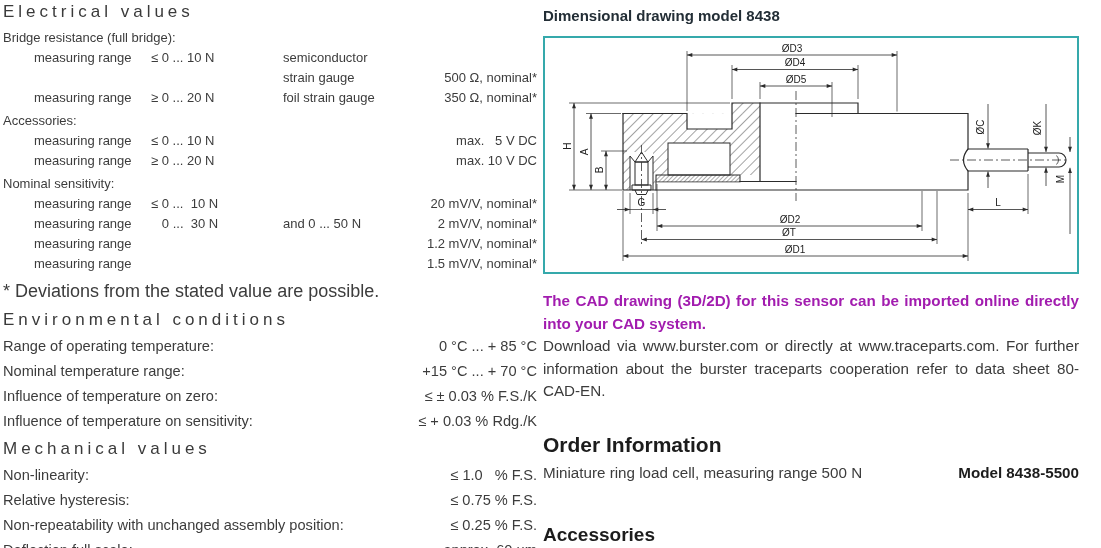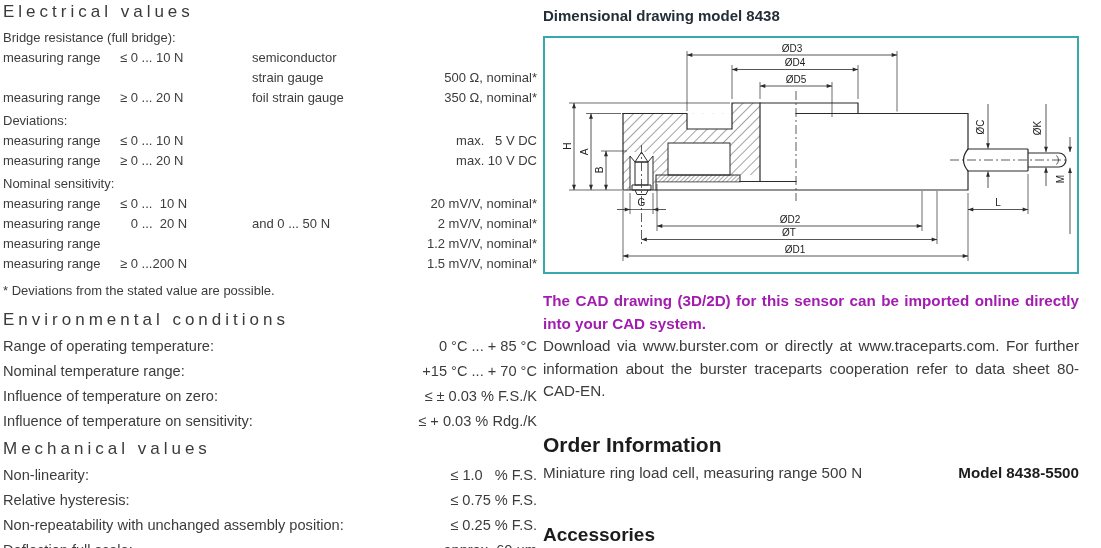--- a/index.html
+++ b/index.html
@@ -12,25 +12,25 @@
   .right-col { position:absolute; left:543px; top:0; width:536px; }
 
   .sec-heading {
     font-size:17px; line-height:20px; letter-spacing:4px;
     color:#3a3a3a; font-weight:400; white-space:nowrap;
   }
   .spec-rows { margin-top:6px; }
   .spec { font-size:13px; line-height:20px; }
   .group-label { margin-top:3px; }
   .row4 { display:flex; }
-  .row4 .c1 { width:117px; white-space:pre; }
+  .row4 .c1 { margin-left:31px; width:117px; white-space:pre; }
   .row4 .c2 { width:132px; white-space:pre; }
   .row4 .c3 { white-space:pre; }
   .row4 .c4 { margin-left:auto; white-space:pre; text-align:center; }
-  .footnote { margin-top:7px; font-size:13px; line-height:20px; }
+  .footnote { margin-top:7px; font-size:18px; line-height:20px; }
 
   .env-head { margin-top:9px; }
   .mech-head { margin-top:5px; }
   .kv-rows { margin-top:4px; }
   .kv { display:flex; font-size:14.6px; line-height:25px; }
   .kv .v { margin-left:auto; white-space:pre; text-align:right; }
 
   .draw-title { margin:6px 0 0 0; font-size:15px; line-height:20px; font-weight:bold; color:#232e36; }
   .draw-box { margin-top:10px; height:234px; border:2px solid #35a9ab; background:#fff; }
   .draw-box svg { display:block; }
@@ -66,21 +66,21 @@
       <span class="c2"></span>
       <span class="c3">strain gauge</span>
       <span class="c4">500 Ω, nominal*</span>
     </div>
     <div class="spec row4">
       <span class="c1">measuring range</span>
       <span class="c2">≥ 0 ... 20 N</span>
       <span class="c3">foil strain gauge</span>
       <span class="c4">350 Ω, nominal*</span>
     </div>
-    <div class="spec group-label">Deviations:</div>
+    <div class="spec group-label">Accessories:</div>
     <div class="spec row4">
       <span class="c1">measuring range</span>
       <span class="c2">≤ 0 ... 10 N</span>
       <span class="c3"></span>
       <span class="c4">max.   5 V DC</span>
     </div>
     <div class="spec row4">
       <span class="c1">measuring range</span>
       <span class="c2">≥ 0 ... 20 N</span>
       <span class="c3"></span>
@@ -88,32 +88,31 @@
     </div>
     <div class="spec group-label">Nominal sensitivity:</div>
     <div class="spec row4">
       <span class="c1">measuring range</span>
       <span class="c2">≤ 0 ...  10 N</span>
       <span class="c3"></span>
       <span class="c4">20 mV/V, nominal*</span>
     </div>
     <div class="spec row4">
       <span class="c1">measuring range</span>
-      <span class="c2">   0 ...  20 N</span>
+      <span class="c2">   0 ...  30 N</span>
       <span class="c3">and 0 ... 50 N</span>
       <span class="c4">2 mV/V, nominal*</span>
     </div>
     <div class="spec row4">
       <span class="c1">measuring range</span>
       <span class="c3"></span>
       <span class="c4">1.2 mV/V, nominal*</span>
     </div>
     <div class="spec row4">
       <span class="c1">measuring range</span>
-      <span class="c2">≥ 0 ...200 N</span>
       <span class="c3"></span>
       <span class="c4">1.5 mV/V, nominal*</span>
     </div>
   </div>
 
   <div class="footnote">* Deviations from the stated value are possible.</div>
 
   <div class="sec-heading env-head">Environmental conditions</div>
   <div class="kv-rows">
     <div class="kv">

